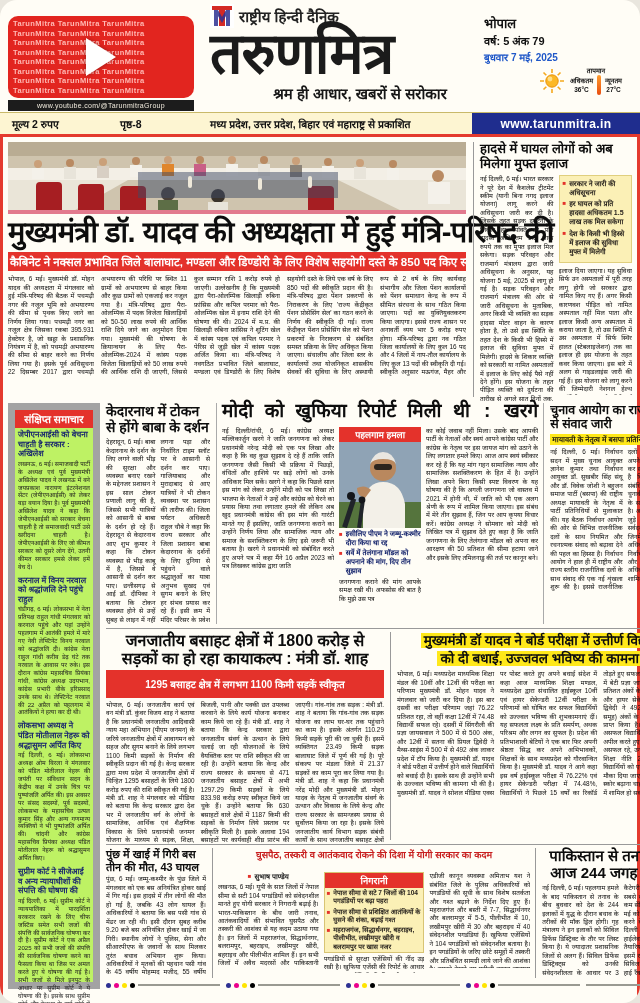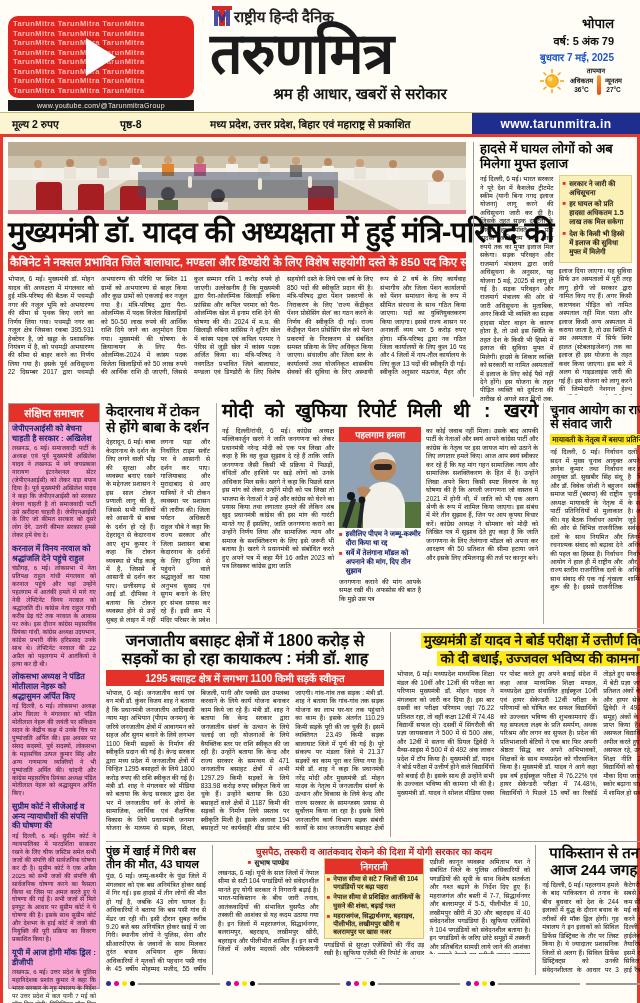--- a/index.html
+++ b/index.html
@@ -1,42 +1,42 @@
 <!DOCTYPE html>
 <html lang="hi"><head>
 <meta charset="utf-8">
 <style>
   * { margin:0; padding:0; box-sizing:border-box; }
   html,body { background:#e9e6de; }
   body { font-family:"Liberation Sans", sans-serif; }
   .page {
     position:relative; width:640px; height:1003px; margin:0 auto;
-    background:#fffdf6; overflow:hidden; color:#111;
+    background:#fffdf6; overflow:hidden; color:#111;border-radius:17px;
   }
   
   .masthead { position:relative; height:112px; }
   .yt-box {
     position:absolute; left:8px; top:16px; width:186px; height:82px;
     background:#e2251f; border-radius:10px; overflow:hidden; cursor:pointer;
     display:flex; flex-direction:column; justify-content:space-around; padding:3px 5px;
   }
   .yt-line { color:#ffb9b4; font-size:7.5px; font-weight:bold; white-space:nowrap; letter-spacing:.4px; }
   .yt-play {
     position:absolute; left:50%; top:50%; transform:translate(-50%,-50%);
     width:0; height:0; border-left:30px solid #fff; border-top:19px solid transparent; border-bottom:19px solid transparent;
     filter:drop-shadow(0 0 2px rgba(0,0,0,.35));
   }
   .yt-url { position:absolute; left:8px; top:100px; width:186px; height:11px; background:#1c1c1c; color:#efe9dc; font-size:7px; text-align:center; line-height:11px; letter-spacing:.3px; }
   .logo-block { position:absolute; left:210px; top:4px; width:230px; text-align:left; }
-  .kicker-row { display:flex; align-items:center; }
+  .kicker-row { display:flex; align-items:center; gap:5px; }
   .monogram { width:24px; height:24px; flex:0 0 24px; }
   .kicker { font-size:15px; font-weight:bold; color:#222; }
   .paper-title { font-size:57px; font-weight:900; color:#1b1b1b; line-height:.98; letter-spacing:-1px; margin-top:-2px; white-space:nowrap; }
   .tagline { font-size:15px; font-weight:900; color:#161616; margin-top:1px; text-align:center; width:300px; }
-  .edition { position:absolute; right:26px; top:14px; text-align:right; width:130px; }
+  .edition { position:absolute; right:26px; top:14px; text-align:left; width:130px; }
   .ed-city { font-size:13px; font-weight:900; color:#111; }
   .ed-issue { font-size:11px; font-weight:900; color:#111; margin-top:1px; }
   .ed-date { font-size:10px; font-weight:900; color:#1f57c8; margin-top:2px; }
   .weather { position:absolute; right:18px; top:66px; width:150px; display:flex; align-items:center; justify-content:flex-end; gap:5px; }
   .wx-temp-label { font-size:6.5px; font-weight:bold; text-align:center; }
   .wx-pair { display:flex; align-items:center; gap:4px; }
   .wx-cell { font-size:6.5px; font-weight:bold; text-align:center; line-height:1.4; }
   .thermo { width:4px; height:20px; background:linear-gradient(#ff9d2e,#e84c0f); border-radius:2px; }
   
   .infobar { height:22px; background:#fdf5d2; border-top:1px solid #c9b96a; display:flex; align-items:center; font-weight:900; font-size:10.5px; }
@@ -56,21 +56,21 @@
   .tiny { font-size:6.4px; line-height:1.32; text-align:justify; overflow:hidden; }
   .accident { flex:1; border-left:1px solid #999; padding-left:6px; }
   .acc-headline { font-size:13px; font-weight:900; line-height:1.12; color:#0d0d0d; }
   .acc-cols { display:flex; gap:5px; margin-top:4px; height:226px; }
   .acc-col { flex:1; }
   .hl-box { background:#fbf0b6; border:1px solid #e0cf7e; padding:3px 3px 4px 3px; margin-bottom:4px; }
   .hl-item { display:flex; gap:3px; font-size:7px; font-weight:bold; color:#241f1a; line-height:1.3; margin-bottom:2px; }
   .sq { color:#e4322b; font-size:6px; line-height:1.5; }
   
   .lower { display:flex; gap:6px; margin-top:6px; height:586px; }
-  .sidebar { width:92px; flex:0 0 92px; background:#f9a8d4; border:1px solid #a3a3a3; }
+  .sidebar { width:92px; flex:0 0 92px; background:#bef264; border:7px solid #a3a3a3; }
   .sb-head { background:#e4322b; color:#fff; font-weight:900; font-size:10.5px; text-align:center; padding:2px 0; }
   .sb-item { padding:2px 3px 3px 3px; }
   .sb-hl { font-size:8px; font-weight:900; color:#1c2a6e; line-height:1.2; margin-bottom:1px; }
   .sb-body { font-size:6.1px; line-height:1.3; text-align:justify; color:#1a1a1a; }
   .mainrest { flex:1; display:flex; flex-direction:column; }
   .row2 { display:flex; gap:6px; height:224px; }
   .kedar { width:104px; flex:0 0 104px; }
   .kedar-hl { font-size:14px; font-weight:900; line-height:1.15; color:#0d0d0d; }
   .kedar-body { margin-top:3px; height:186px; column-count:2; column-gap:5px; }
   .kharge { flex:1; border-left:1px solid #aaa; border-right:1px solid #aaa; padding:0 5px; }
@@ -82,34 +82,34 @@
   .kh-photo { width:100%; height:86px; display:block; }
   .kh-bullets { margin-top:2px; }
   .kh-bullet { display:flex; gap:3px; font-size:7px; font-weight:bold; color:#13226b; line-height:1.25; margin-bottom:2px; }
   .election { width:150px; flex:0 0 150px; }
   .el-hl { font-size:12.5px; font-weight:900; line-height:1.15; color:#0d0d0d; }
   .el-sub { background:#ffe81a; font-size:7.5px; font-weight:900; color:#241f10; padding:1px 2px; margin-top:2px; line-height:1.25; }
   .el-body { margin-top:3px; height:170px; column-count:2; column-gap:5px; }
   .row3 { display:flex; gap:6px; height:212px; margin-top:4px; border-top:1px solid #999; padding-top:3px; }
   .tribal { width:278px; flex:0 0 278px; }
   .tribal-hl { font-size:16px; font-weight:900; text-align:center; line-height:1.12; color:#0d0d0d; }
-  .tribal-strip { background:#e4322b; color:#fff; font-weight:900; font-size:10px; text-align:center; padding:1px 0; margin-top:2px; }
+  .tribal-strip { background:#e4322b; color:#fff; font-weight:900; font-size:10px; text-align:center; padding:7px 0; margin-top:2px; }
   .tribal-body { margin-top:3px; height:148px; column-count:3; column-gap:6px; }
   .cmgrats { flex:1; border-left:1px solid #999; padding-left:6px; }
   .cm-hl { text-align:center; font-size:13.5px; font-weight:900; line-height:1.3; color:#0d0d0d; }
   .cm-hl span { background:#ffe81a; padding:0 3px; }
   .cm-body { margin-top:3px; height:162px; column-count:3; column-gap:6px; }
   .row4 { display:flex; gap:6px; height:134px; margin-top:4px; border-top:1px solid #999; padding-top:3px; }
   .poonch { width:100px; flex:0 0 100px; }
   .poonch-hl { font-size:11px; font-weight:900; line-height:1.15; color:#0d0d0d; }
   .poonch-body { margin-top:2px; height:100px; }
   .nepal { flex:1; border-left:1px solid #999; border-right:1px solid #999; padding:0 5px; }
   .nepal-kicker { text-align:center; color:#c81f1f; font-weight:900; font-size:9.5px; }
   .nepal-hl { text-align:center; font-size:14.5px; font-weight:900; line-height:1.05; color:#0d0d0d; margin-top:1px; white-space:nowrap; }
-  .nepal-cols { display:flex; gap:5px; margin-top:0; height:96px; }
+  .nepal-cols { display:flex; gap:5px; margin-top:11px; height:96px; }
   .np-col { flex:1; }
   .byline { display:flex; gap:3px; font-size:7px; font-weight:900; color:#222; justify-content:center; margin-bottom:2px; }
   .watchbox { border:1px solid #d8c474; background:#fbf0b6; }
   .wb-head { background:#e4322b; color:#fff; font-weight:900; font-size:9.5px; text-align:center; padding:1px 0; }
   .wb-item { display:flex; gap:3px; font-size:6.6px; font-weight:bold; color:#241f1a; line-height:1.25; padding:1px 2px; }
   .mock { width:158px; flex:0 0 158px; }
   .mock-hl { font-size:15px; font-weight:900; text-align:center; line-height:1.1; color:#0d0d0d; }
   .mock-body { margin-top:3px; height:96px; column-count:2; column-gap:5px; }
   
   .footer { display:flex; align-items:center; gap:6px; height:14px; margin-top:3px; }

